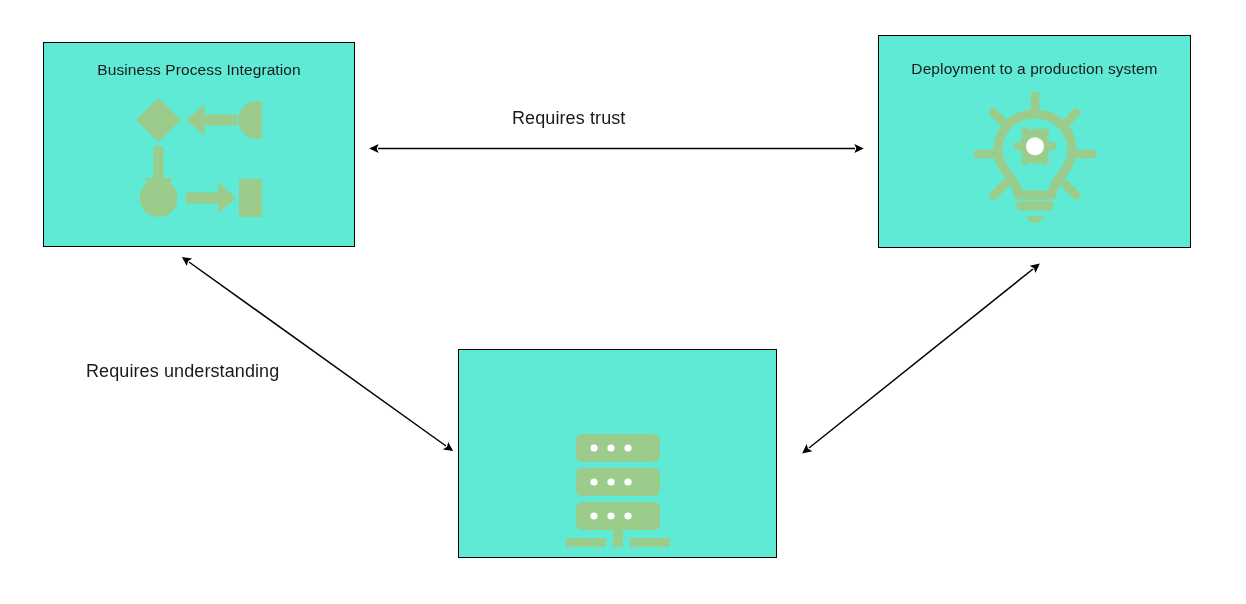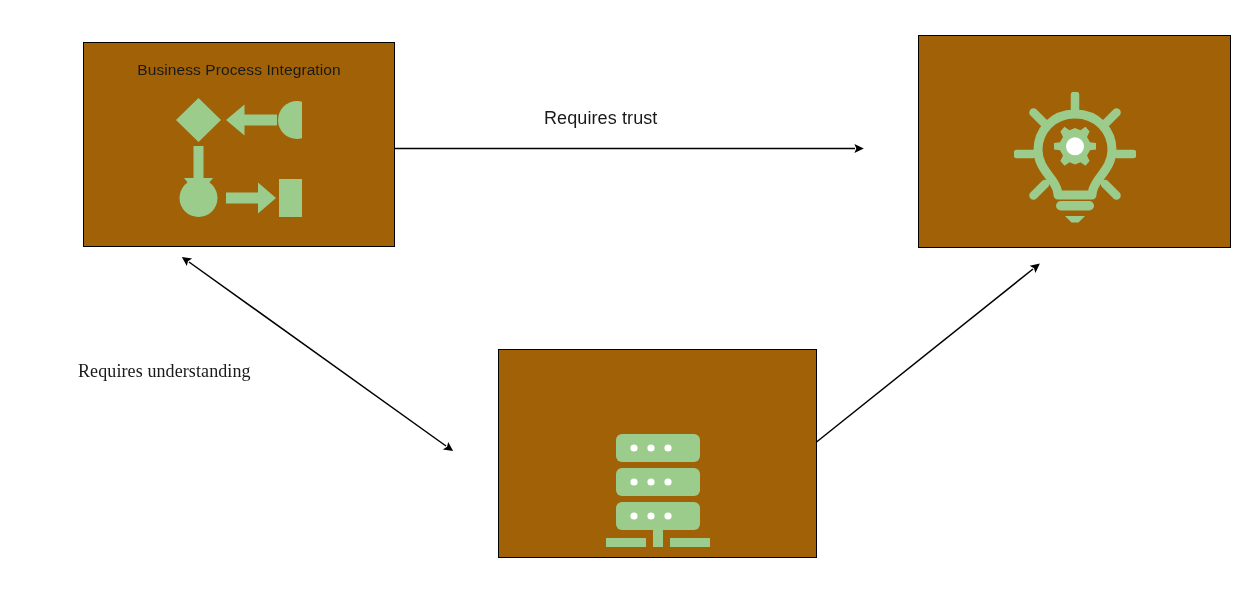--- a/index.html
+++ b/index.html
@@ -13,23 +13,22 @@
   #canvas {
     position: relative;
     width: 1246px;
     height: 604px;
     background: #ffffff;
     overflow: hidden;
   }
   .node-box {
     position: absolute;
     box-sizing: border-box;
-    background: #a16207;
+    background: #5eead4;
     border: 1.6px solid #000000;
-    margin-left: 40px;
   }
   .node-title {
     position: absolute;
     left: 0;
     right: 0;
     text-align: center;
     font-size: 15.5px;
     line-height: 1.2;
     color: #1a1a1a;
     letter-spacing: 0.1px;
@@ -74,23 +73,23 @@
       </marker>
     </defs>
 
     <line x1="378" y1="148.5" x2="855" y2="148.5" stroke="#000000" stroke-width="1.5" marker-start="url(#ah-start)" marker-end="url(#ah-end)"></line>
 
     <line x1="446" y1="446" x2="189" y2="262" stroke="#000000" stroke-width="1.5" marker-start="url(#ah-start)" marker-end="url(#ah-end)"></line>
 
     <line x1="809" y1="448" x2="1033" y2="269" stroke="#000000" stroke-width="1.5" marker-start="url(#ah-start)" marker-end="url(#ah-end)"></line>
   </svg>
 
-  <div class="edge-label" style="left:544px; top:108px;text-align:center;">Requires trust</div>
+  <div class="edge-label" style="left:512px; top:108px;text-align:center;">Requires trust</div>
 
-  <div class="edge-label" style="left:78px; top:361px;font-family:Liberation Serif, serif;">Requires understanding</div>
+  <div class="edge-label" style="left:86px; top:361px;">Requires understanding</div>
 
 
   <div class="node-box" style="left:43px; top:42px; width:312px; height:205px;">
 
     <div class="node-title" style="top:18px;">Business Process Integration</div>
 
     <div class="node-icon" style="top:50px; height:130px;">
       <svg width="126" height="124" viewBox="0 0 126 124" xmlns="http://www.w3.org/2000/svg">
 
         <path d="M 22.5 2 L 45 24 L 22.5 46 L 0 24 Z" fill="#9ccc8c"></path>
@@ -105,20 +104,21 @@
 
         <path d="M 50 96.5 L 82 96.5 L 82 86.5 L 100 102 L 82 117.5 L 82 107.5 L 50 107.5 Z" fill="#9ccc8c"></path>
 
         <rect x="103" y="83" width="38" height="38" fill="#9ccc8c"></rect>
       </svg>
     </div>
   </div>
 
   <div class="node-box" style="left:878px; top:35px; width:313px; height:213px;">
 
+    <div class="node-title" style="top:24px;">Deployment to a production system</div>
 
     <div class="node-icon" style="top:52px; height:140px;">
       <svg width="122" height="132" viewBox="0 0 122 132" xmlns="http://www.w3.org/2000/svg">
         <g fill="none" stroke="#9ccc8c" stroke-width="8.5" stroke-linecap="round">
 
           <line x1="61" y1="3" x2="61" y2="19"></line>
           <line x1="19.5" y1="20.5" x2="31" y2="32"></line>
           <line x1="102.5" y1="20.5" x2="91" y2="32"></line>
           <line x1="3" y1="62" x2="19" y2="62"></line>
           <line x1="119" y1="62" x2="103" y2="62"></line>

